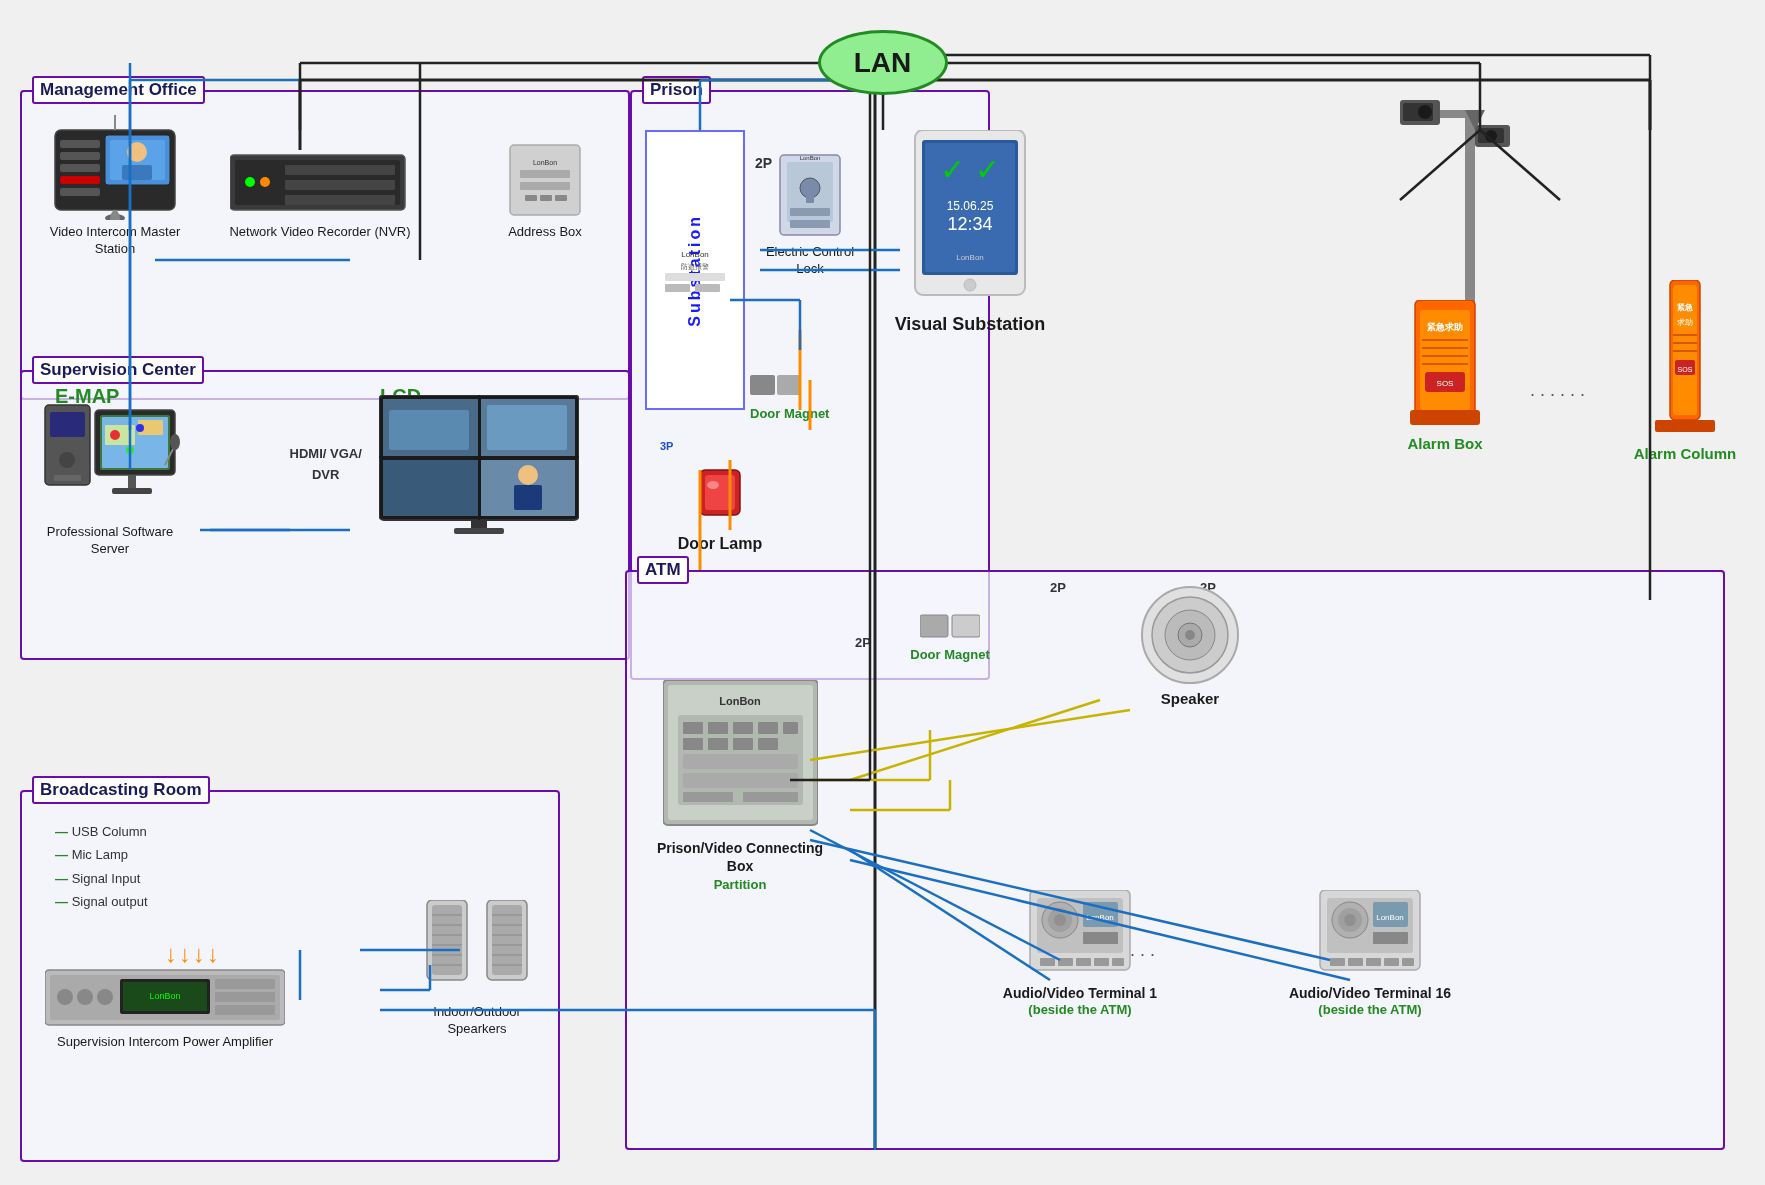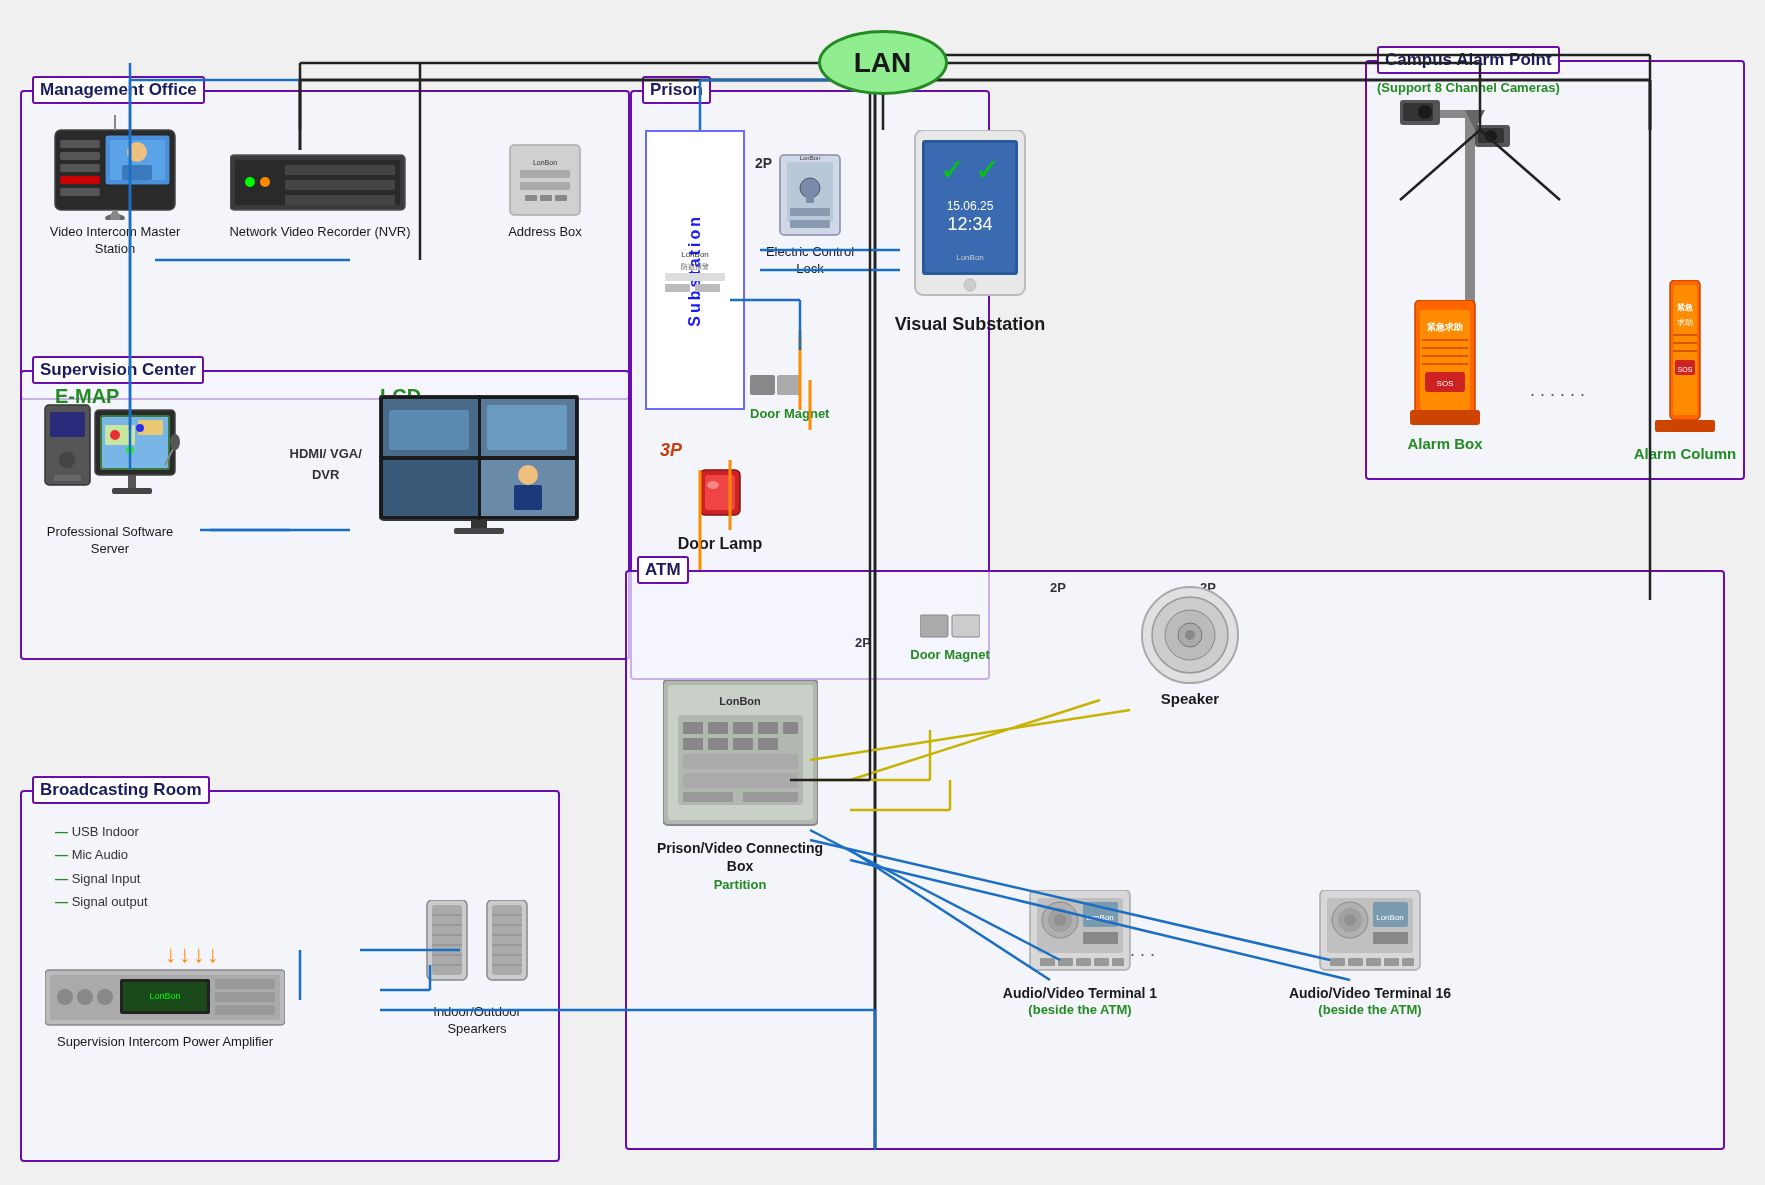--- a/index.html
+++ b/index.html
@@ -316,22 +316,22 @@
       </div>
     </div>
   </div>
 
   <div class="section-box" style="top:790px; left:20px; width:540px; height:372px;">
     <div class="section-label">Broadcasting Room</div>
   </div>
 
   <div style="position:absolute; top:820px; left:55px;">
     <div style="font-size:13px; color:#333; line-height:1.8;">
-      <div><span style="color:#228B22; font-weight:bold;">—</span> <span>USB Indoor</span></div>
-      <div><span style="color:#228B22; font-weight:bold;">—</span> <span>Mic Audio</span></div>
+      <div><span style="color:#228B22; font-weight:bold;">—</span> <span>USB Column</span></div>
+      <div><span style="color:#228B22; font-weight:bold;">—</span> <span>Mic Lamp</span></div>
       <div><span style="color:#228B22; font-weight:bold;">—</span> <span>Signal Input</span></div>
       <div><span style="color:#228B22; font-weight:bold;">—</span> <span>Signal output</span></div>
     </div>
   </div>
 
   <div style="position:absolute; top:940px; left:165px; font-size:24px; color:#FF8C00; letter-spacing:2px;">↓↓↓↓</div>
 
   <div class="device" style="top:965px; left:40px; width:250px;">
     <div class="device-icon">
       <svg width="240" height="65" viewBox="0 0 240 65">
@@ -426,21 +426,21 @@
   </div>
 
   <div style="position:absolute; top:370px; left:750px;">
     <svg width="50" height="30" viewBox="0 0 50 30">
       <rect x="0" y="5" width="25" height="20" rx="2" fill="#888"></rect>
       <rect x="27" y="5" width="23" height="20" rx="2" fill="#aaa"></rect>
     </svg>
     <div style="font-size:13px; font-weight:bold; color:#228B22; margin-top:2px;">Door Magnet</div>
   </div>
 
-  <div style="position:absolute; top:440px; left:660px; font-size:18px; color:#c2410c; font-weight:bold;font-style:italic;">3P</div>
+  <div style="position:absolute; top:440px; left:660px; font-size:11px; color:#1d4ed8; font-weight:bold;">3P</div>
 
   <div class="device" style="top:460px; left:660px; width:120px;">
     <div class="device-icon">
       <svg width="70" height="70" viewBox="0 0 70 70">
 
         <rect x="15" y="10" width="40" height="45" rx="5" fill="#cc2222" stroke="#881111" stroke-width="1.5"></rect>
         <rect x="20" y="15" width="30" height="35" rx="3" fill="#ee4444"></rect>
 
         <ellipse cx="28" cy="25" rx="6" ry="4" fill="rgba(255,200,200,0.5)"></ellipse>
       </svg>
@@ -465,24 +465,20 @@
 
         <text x="60" y="130" text-anchor="middle" font-size="8" fill="#ccc">LonBon</text>
 
         <circle cx="60" cy="155" r="6" fill="#ccc" stroke="#bbb" stroke-width="1"></circle>
       </svg>
     </div>
     <div class="device-label" style="font-size:18px; font-weight:bold; line-height:1.2;">Visual
 Substation</div>
   </div>
 
-  <div class="section-box" style="top:60px; right:20px; width:380px; height:420px;">
-    <div class="section-label" style="color:#1a1a5e; font-size:17px;">Campus Alarm Point</div>
-    <div style="position:absolute; top:18px; left:10px; font-size:13px; color:#228B22; font-weight:bold;">(Support 8 Channel Cameras)</div>
-  </div>
 
   <div style="position:absolute; top:90px; right:220px;">
     <svg width="150" height="300" viewBox="0 0 150 300">
 
       <rect x="70" y="20" width="10" height="250" fill="#888"></rect>
 
       <rect x="30" y="20" width="50" height="8" fill="#888"></rect>
 
       <rect x="5" y="10" width="40" height="25" rx="3" fill="#555"></rect>
       <rect x="8" y="13" width="30" height="18" rx="2" fill="#333"></rect>

